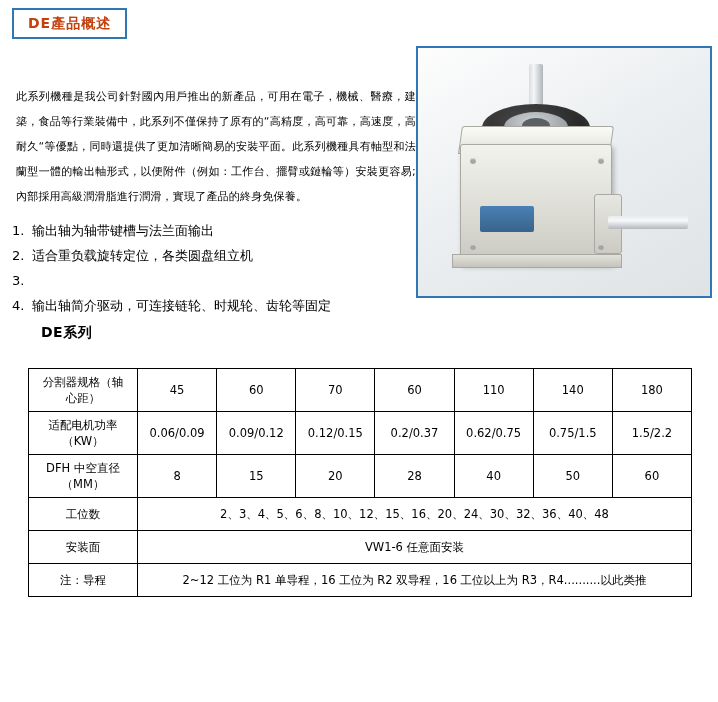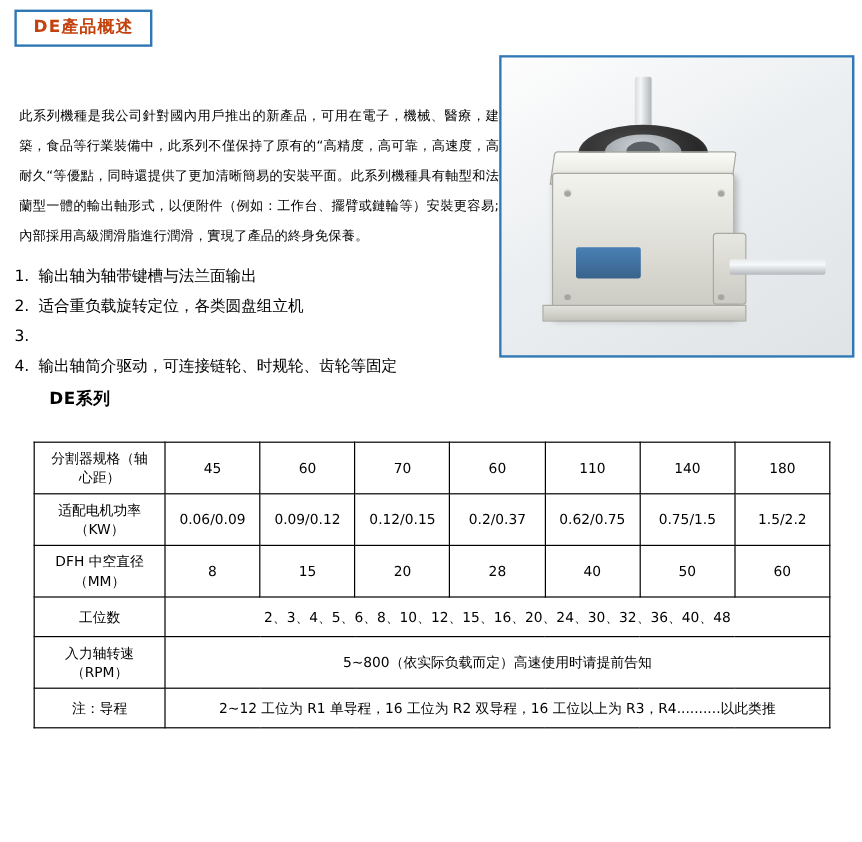--- a/index.html
+++ b/index.html
@@ -318,25 +318,22 @@
           <td>28</td>
           <td>40</td>
           <td>50</td>
           <td>60</td>
         </tr>
         <tr>
           <td class="rowhead">工位数</td>
           <td colspan="7">2、3、4、5、6、8、10、12、15、16、20、24、30、32、36、40、48</td>
         </tr>
         <tr>
-          <td class="rowhead two-line">
-            <span>入力轴转速</span><br>
-            <span>（RPM）</span>
-          </td>
-          <td colspan="7">5~800（依实际负载而定）高速使用时请提前告知</td>
+          <td class="rowhead">安装面</td>
+          <td colspan="7">VW1-6 任意面安装</td>
         </tr>
         <tr>
           <td class="rowhead">注：导程</td>
           <td colspan="7">2~12 工位为 R1 单导程，16 工位为 R2 双导程，16 工位以上为 R3，R4..........以此类推</td>
         </tr>
       </tbody>
     </table>
   </div>
 
 </div>

